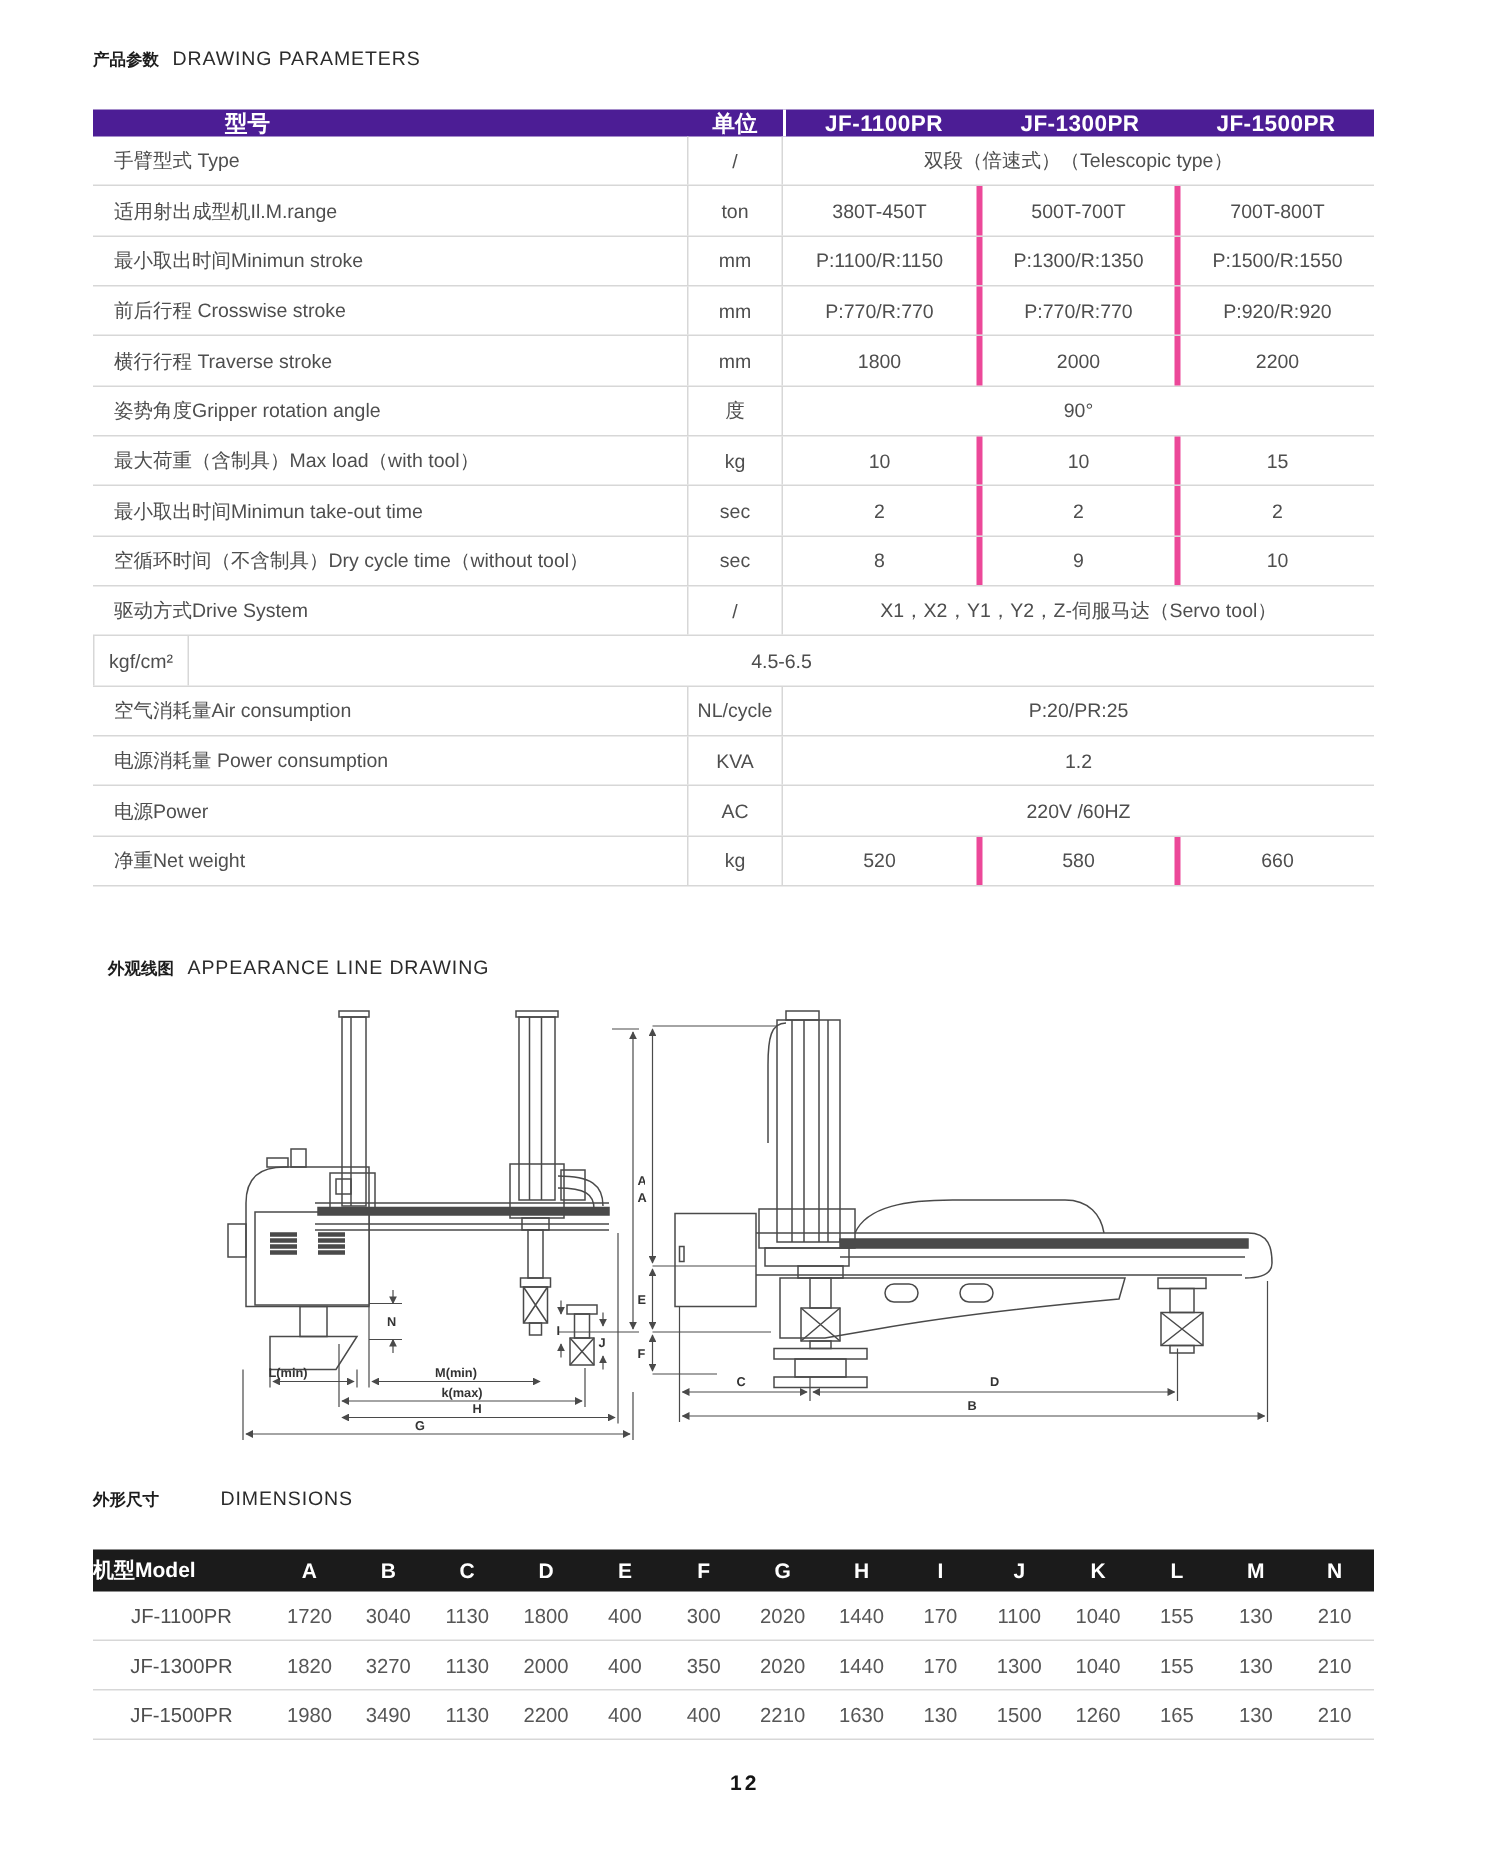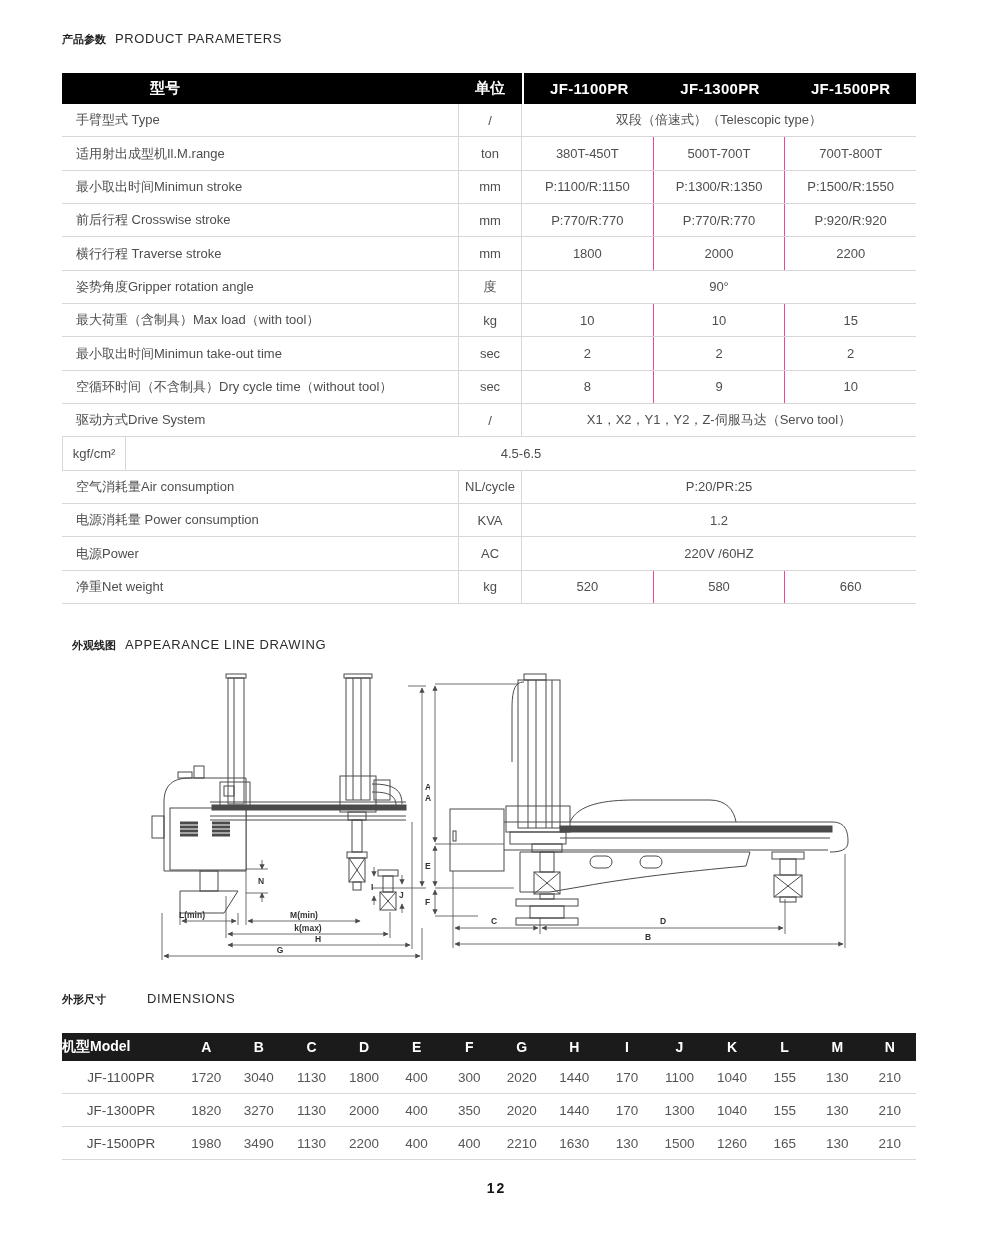--- a/index.html
+++ b/index.html
@@ -4,32 +4,32 @@
 <style>
   html,body{margin:0;padding:0;background:#fff;}
   .page{position:relative;width:993px;height:1246px;background:#ffffff;overflow:hidden;
         font-family:"Liberation Sans","DejaVu Sans",sans-serif;}
   .sec-title{position:absolute;display:flex;align-items:baseline;gap:9px;white-space:nowrap;}
   .sec-title .zh{font-size:11px;font-weight:700;color:#1d1d1d;}
   .sec-title .en{font-size:13px;color:#2b2b2b;letter-spacing:.6px;}
 
   
   .params{position:absolute;left:62px;top:73px;width:854px;}
-  .pt-header{display:flex;height:31px;background:#000000;color:#fff;font-weight:700;font-size:15px;text-align:right;}
+  .pt-header{display:flex;height:18px;background:#4c1d95;color:#fff;font-weight:700;font-size:15px;text-align:right;}
   .pt-h-label{width:396px;box-sizing:border-box;padding-left:88px;display:flex;align-items:center;}
   .pt-h-unit{width:64px;display:flex;align-items:center;justify-content:center;}
   .pt-h-model{flex:1;display:flex;align-items:center;justify-content:center;box-sizing:border-box;letter-spacing:.3px;}
   .pt-h-model.first{border-left:2px solid #fff;}
   .pt-row{display:flex;height:33.35px;box-sizing:border-box;border-bottom:1px solid #d7d7d7;
           align-items:stretch;font-size:13px;color:#4e4e4e;}
   .pt-cell{display:flex;align-items:center;box-sizing:border-box;}
   .pt-label{width:396px;padding-left:14px;}
   .pt-unit{width:64px;justify-content:center;border-left:1px solid #d7d7d7;border-right:1px solid #d7d7d7;}
   .pt-val{flex:1;justify-content:center;}
-  .pt-val + .pt-val{border-left:1px solid #ec4899;}
+  .pt-val + .pt-val{border-left:4px solid #ec4899;}
   .pt-span{flex:1;justify-content:center;}
 
   
   .drawing{position:absolute;left:0;top:666px;width:993px;height:308px;}
   .drawing svg{position:absolute;top:0;}
   .drawing svg text{font:700 8.5px "Liberation Sans","DejaVu Sans",sans-serif;fill:#333;}
   #front-view{left:150px;}
   #side-view{left:420px;}
 
   
@@ -45,21 +45,21 @@
   .page-num{position:absolute;top:1180px;left:0;width:100%;text-align:center;
             font-size:14px;font-weight:700;letter-spacing:2px;color:#141414;}
 </style>
 </head>
 <body>
 
 <div class="page">
 
   <div class="sec-title" style="left:62px;top:31px;">
     <span class="zh">产品参数</span>
-    <span class="en">PRODUCT  PARAMETERS</span>
+    <span class="en">DRAWING  PARAMETERS</span>
   </div>
 
   <div class="params">
     <div class="pt-header">
       <div class="pt-h-label">型号</div>
       <div class="pt-h-unit">单位</div>
       <div class="pt-h-model first">JF-1100PR</div>
       <div class="pt-h-model">JF-1300PR</div>
       <div class="pt-h-model">JF-1500PR</div>
     </div>

